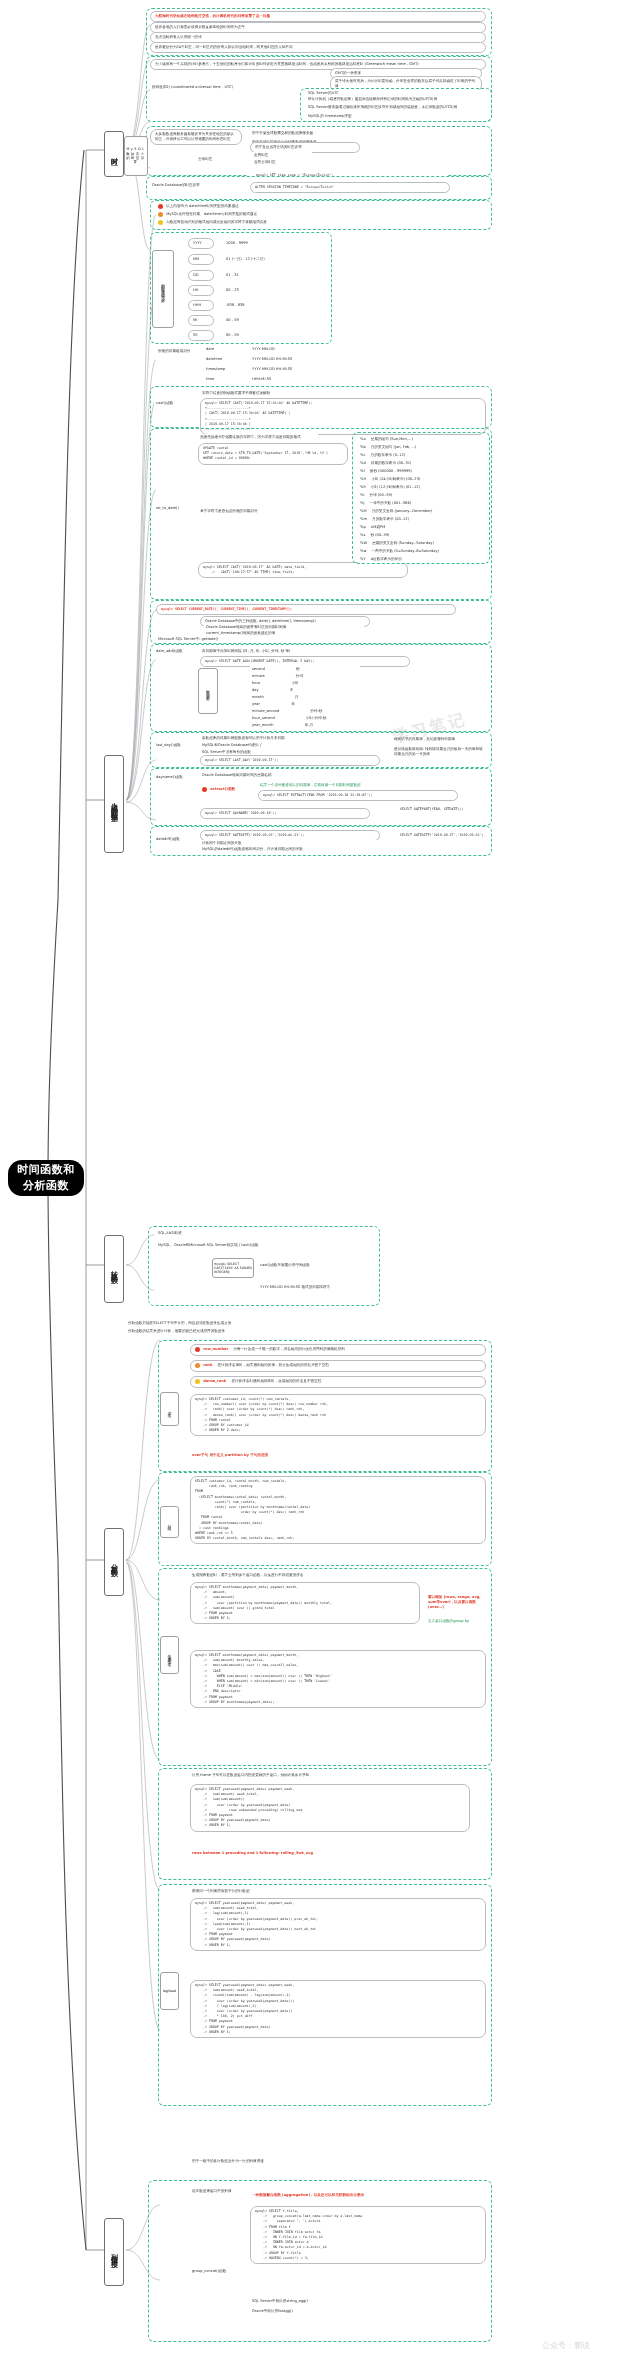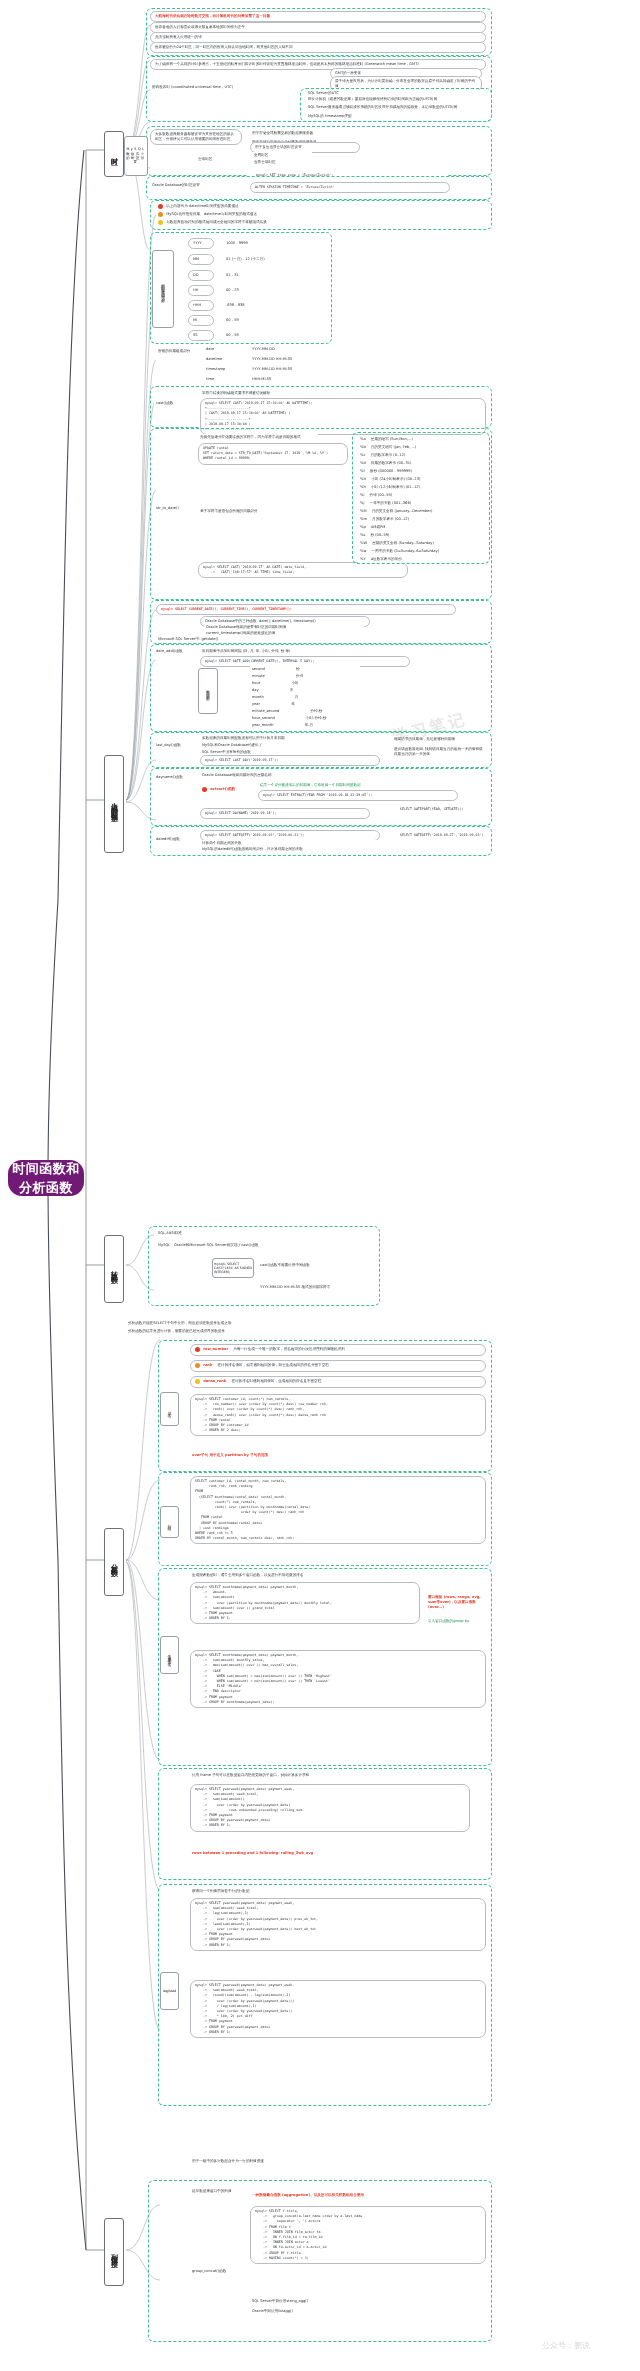--- a/index.html
+++ b/index.html
@@ -20,22 +20,22 @@
   .grouped{position:absolute;border:1px dashed #3fbf8f;border-radius:6px;
            background:rgba(255,255,255,0);}
   .branch{position:absolute;border:1px solid #6b7076;border-radius:3px;
           background:#fff;writing-mode:vertical-rl;text-orientation:upright;
           font-size:7px;font-weight:bold;color:#222;letter-spacing:2px;
           display:flex;align-items:center;justify-content:center;padding:3px 1px;}
   .subbranch{position:absolute;border:1px solid #9aa0a6;border-radius:3px;
           background:#fff;writing-mode:vertical-rl;text-orientation:upright;
           font-size:5px;color:#222;letter-spacing:1.5px;
           display:flex;align-items:center;justify-content:center;padding:2px 1px;}
-  .root{position:absolute;background:#701a75;color:#fff;border-radius:14px;
-        font-size:13px;font-weight:bold;line-height:1.5;text-align:center;
+  .root{position:absolute;background:#000000;color:#fff;border-radius:14px;
+        font-size:11px;font-weight:bold;line-height:1.5;text-align:center;
         display:flex;align-items:center;justify-content:center;
         flex-direction:column;letter-spacing:.5px;}
   .bullet{display:inline-block;width:5px;height:5px;border-radius:50%;
           vertical-align:middle;margin-right:2px;}
   .b-red{background:#e23c28;} .b-orange{background:#f08a24;}
   .b-yellow{background:#f2c417;}
   .wm{position:absolute;color:rgba(120,120,120,.18);font-size:16px;
       font-weight:bold;transform:rotate(-14deg);letter-spacing:3px;}
   .wm2{position:absolute;color:rgba(140,140,140,.35);font-size:8px;}
 </style>

